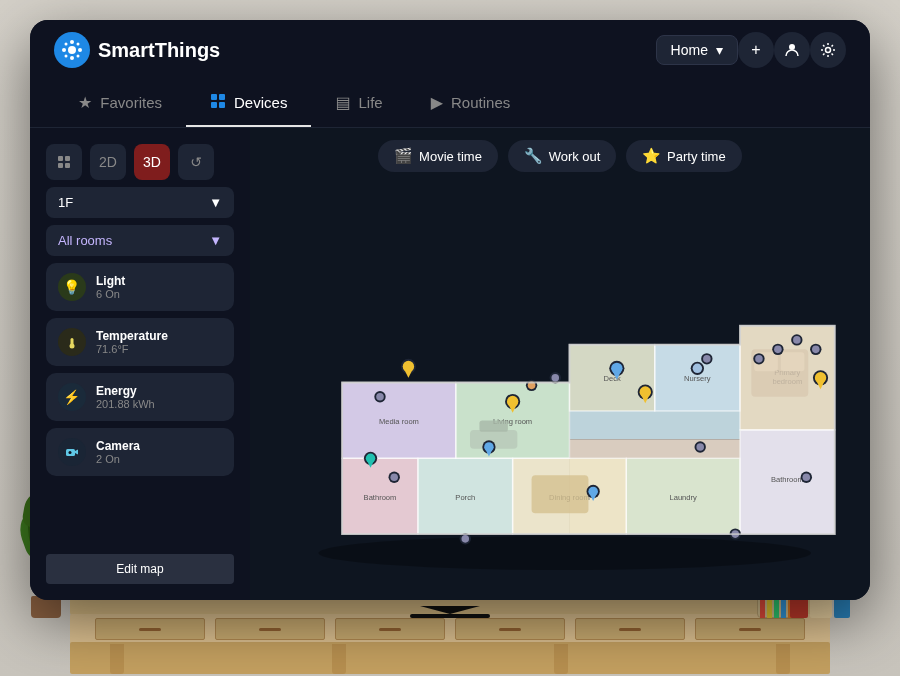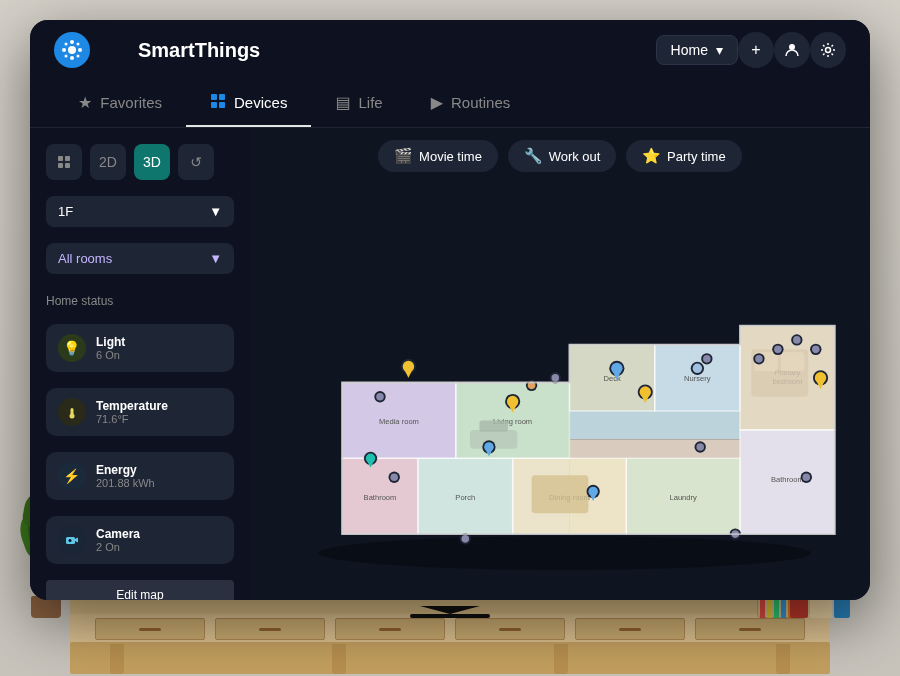--- a/index.html
+++ b/index.html
@@ -50,21 +50,20 @@
       display: flex;
       align-items: center;
       justify-content: center;
       font-size: 18px;
     }
 
     .logo-text {
       color: white;
       font-size: 20px;
       font-weight: 600;
-      margin-left: 40px;
     }
 
     .header-right {
       margin-left: auto;
       display: flex;
       align-items: center;
     }
 
     .home-selector {
       display: flex;
@@ -129,21 +128,21 @@
       overflow: hidden;
     }
 
     
     .sidebar {
       width: 220px;
       background: #0e1220;
       padding: 16px;
       display: flex;
       flex-direction: column;
-      gap: 16px;
+      gap: 7px;
       flex-shrink: 0;
     }
 
     .view-controls {
       display: flex;
       align-items: center;
       gap: 8px;
     }
 
     .view-btn {
@@ -153,21 +152,21 @@
       border-radius: 8px;
       display: flex;
       align-items: center;
       justify-content: center;
       color: #888;
       font-size: 14px;
       cursor: pointer;
     }
 
     .view-btn.active {
-      background: #0f766e;
+      background: #7f1d1d;
       color: white;
     }
 
     .floor-selector {
       display: flex;
       align-items: center;
       background: #1e2535;
       border-radius: 8px;
       padding: 8px 12px;
       color: white;
@@ -425,21 +424,20 @@
       <div class="floor-selector">
         <span>1F</span>
         <span>▼</span>
       </div>
 
       <div class="room-selector">
         <span>All rooms</span>
         <span>▼</span>
       </div>
 
-      <span class="home-status-label">Home status</span>
 
       <div class="status-item">
         <div class="status-icon light">💡</div>
         <div class="status-text">
           <div class="status-name">Light</div>
           <div class="status-value">6 On</div>
         </div>
       </div>
 
       <div class="status-item">

